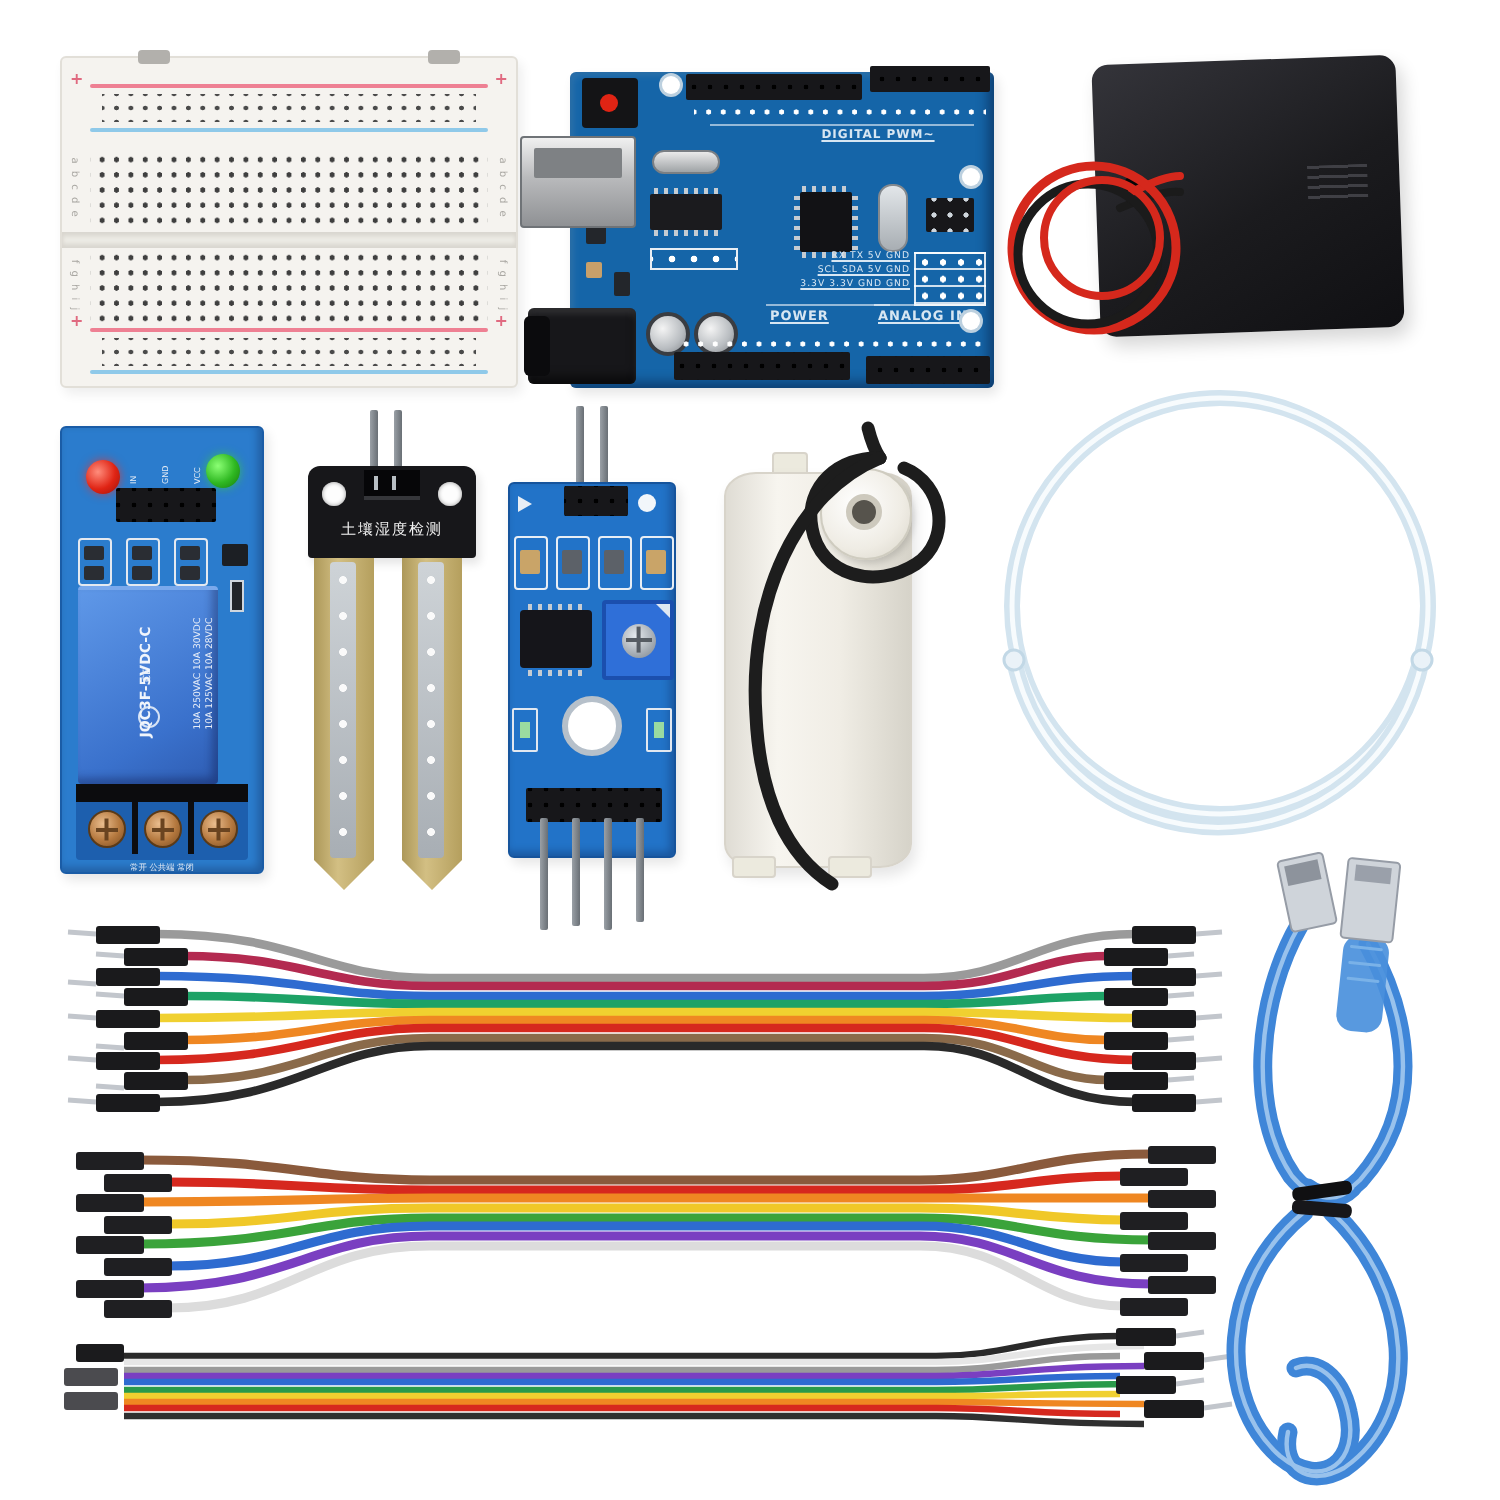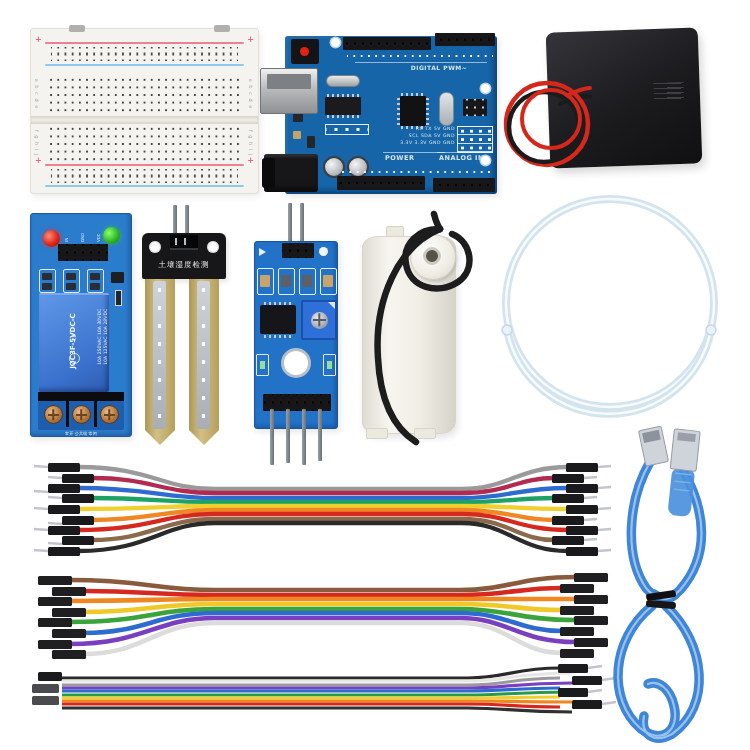--- a/index.html
+++ b/index.html
@@ -27,21 +27,21 @@
   
   .ard{left:285px;top:36px;width:212px;height:158px;border-radius:3px;
       box-shadow:inset -3px -3px 6px rgba(0,0,25,.38), inset 2px 2px 3px rgba(255,255,255,.10),
       2px 3px 6px rgba(0,0,0,.10);}
   .hdr{background-color:#17171a;border-radius:1px;
       background-image:radial-gradient(circle,#000 1.1px,transparent 1.3px);
       background-size:8px 8px;background-position:center;}
   .wdots{background-image:radial-gradient(circle,#fff 1.2px,transparent 1.4px);
       background-size:7.3px 6px;background-position:center;}
   .silk{background:rgba(255,255,255,.55);height:1px;}
-  .ard-label{color:#d7e6f2;font-weight:bold;letter-spacing:.5px;}
+  .ard-label{color:#d7e6f2;font-weight:bold;letter-spacing:.5px;text-decoration:underline;}
   .pinstrip-h{height:3px;background:repeating-linear-gradient(90deg,#c6ccd2 0 2px,transparent 2px 5px);}
   .pinstrip-v{width:3px;background:repeating-linear-gradient(0deg,#c6ccd2 0 2px,transparent 2px 5px);}
   .ecap{width:22px;height:22px;border-radius:50%;box-sizing:border-box;border:2px solid #3a3d42;
       background:radial-gradient(circle at 35% 35%,#f4f4f4,#b9bdc1 60%,#84878b);}
   .mhole{width:9px;height:9px;border-radius:50%;background:#fff;box-shadow:0 0 0 1.5px #bcd0df;}
 
   
   .bat{left:548px;top:30px;width:152px;height:136px;border-radius:8px;transform:rotate(-2deg);
       background-image:linear-gradient(150deg,#34343a,#1b1b1e 55%,#101013);
       box-shadow:3px 5px 9px rgba(0,0,0,.16);}
@@ -65,21 +65,21 @@
       font-size:4.6px;line-height:5.8px;color:#e8eef8;}
   .rl-lab{font-size:4px;color:#e8eef6;transform:rotate(-90deg);transform-origin:left top;}
   .term{left:7px;top:178px;width:86px;height:38px;background:#1d5fae;border-radius:2px;}
   .term-slot{left:0;top:0;width:100%;height:9px;background:#0c0c0e;}
   .screw{width:19px;height:19px;border-radius:50%;box-sizing:border-box;border:1px solid #5a3a18;
       background:radial-gradient(circle at 38% 35%,#eabd8e,#b5793f 55%,#7c4d22);}
   .screw i{position:absolute;left:3px;top:8px;width:11px;height:1.5px;background:#6a4420;}
   .screw i+i{transform:rotate(90deg);}
 
   
-  .soil{left:140px;top:205px;width:88px;height:240px;}
+  .soil{left:152px;top:205px;width:88px;height:240px;}
   .pinv{width:3.5px;background:linear-gradient(90deg,#9aa0a6,#696f75);border-radius:1px;}
   .soil-head{left:2px;top:28px;width:84px;height:46px;background:#17171a;border-radius:6px 6px 2px 2px;
       box-shadow:2px 3px 5px rgba(0,0,0,.10);}
   .soil-hole{width:12px;height:12px;border-radius:50%;background:#fdfdfd;box-shadow:inset 0 0 2px #999;}
   .soil-label{left:3px;right:3px;top:27px;text-align:center;font-size:7.5px;color:#f2f2f2;letter-spacing:1px;}
   .prong{top:74px;width:30px;height:166px;
       clip-path:polygon(0 0,100% 0,100% 91%,50% 100%,0 91%);
       background-image:linear-gradient(90deg,rgba(0,0,0,.14),rgba(255,255,255,.18) 40%,rgba(0,0,0,.10));}
   .pstrip{left:8px;top:2px;width:13px;height:148px;border-radius:2px;
       background-image:radial-gradient(circle,#fafafa 1.8px,transparent 2.1px),

